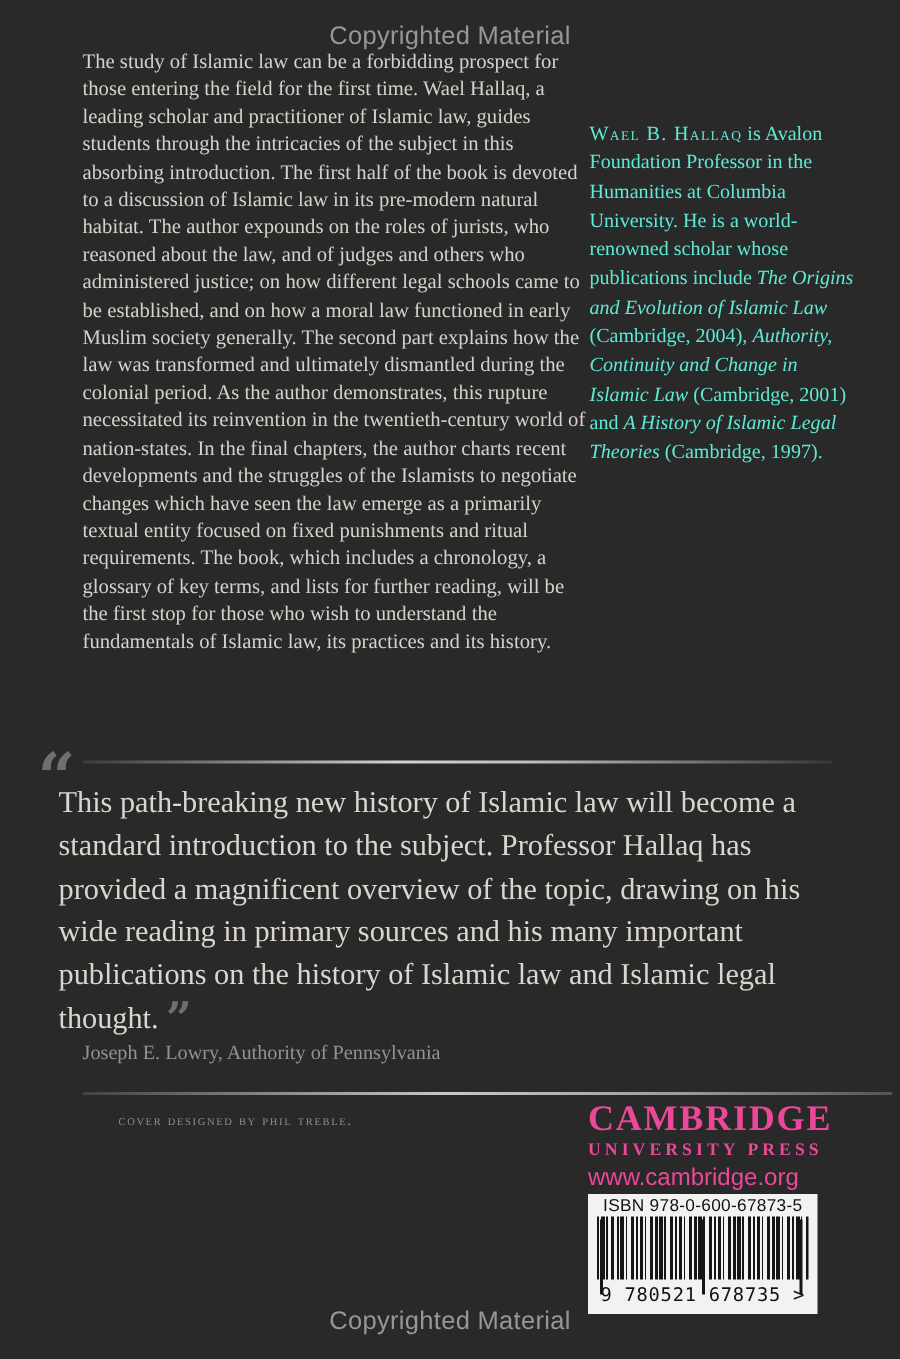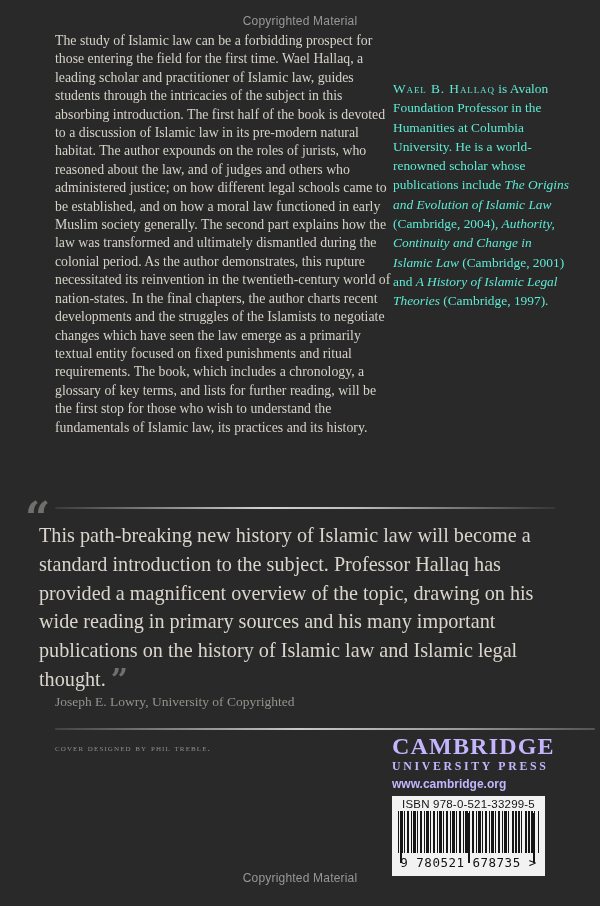--- a/index.html
+++ b/index.html
@@ -6,21 +6,21 @@
   .page {
     position:relative; width:600px; height:906px; overflow:hidden;
     background:#292929;
     font-family:"Liberation Serif", serif;
   }
   .abs { position:absolute; }
 
   .watermark {
     width:100%; text-align:center;
     font-family:"Liberation Sans", sans-serif;
-    font-size:12px; color:#979797; letter-spacing:0.2px;
+    font-size:17px; color:#979797; letter-spacing:0.2px;
   }
   .watermark.top { top:14px; }
   .watermark.bottom { top:871px; }
 
   .synopsis {
     left:55px; top:32px; width:336px;
     font-size:13.8px; line-height:18.4px;
     color:#d6d2c9; text-align:left;
   }
 
@@ -57,35 +57,35 @@
     color:#6f6f6d; font-weight:bold; font-size:30px;
     line-height:0; margin-left:5px; position:relative; top:4px;
   }
   .attribution {
     left:55px; top:694px;
     font-size:13.5px; color:#96928c;
   }
 
   .credit {
     font-variant:small-caps; letter-spacing:1.1px;
-    color:#8f8c86; font-size:10.2px; line-height:15.3px;
+    color:#8f8c86; font-size:10.2px; line-height:15.3px;margin-left:24px;
   }
   .credit.c1 { left:55px; top:740px; }
   .credit.c2 { left:55px; top:765px; width:332px; }
 
-  .publisher { left:392px; top:734px; color:#c4b5fd; }
+  .publisher { left:392px; top:734px; color:#ec4899; }
   .pub-name {
     font-size:24px; font-weight:bold; letter-spacing:1.2px; line-height:1;
   }
   .pub-sub {
     font-size:11.8px; font-weight:bold; letter-spacing:2.7px; margin-top:3px; line-height:1;font-family:Liberation Serif, serif;
   }
   .pub-web {
     font-family:"Liberation Sans", sans-serif;
-    font-size:12px; font-weight:bold; margin-top:5px; line-height:1;
+    font-size:16px; font-weight:normal; margin-top:5px; line-height:1;
   }
 
   .barcode-box {
     left:392px; top:796px; width:153px; height:80px;
     background:#f2f2f2; color:#121212;
   }
   .isbn {
     font-family:"Liberation Sans", sans-serif;
     font-size:11.5px; text-align:center; padding-top:2px; letter-spacing:0.2px;
     white-space:nowrap;
@@ -116,34 +116,34 @@
   <div class="abs synopsis">The study of Islamic law can be a forbidding prospect for those entering the field for the first time. Wael Hallaq, a leading scholar and practitioner of Islamic law, guides students through the intricacies of the subject in this absorbing introduction.  The first half of the book is devoted to a discussion of Islamic law in its pre-modern natural habitat. The author expounds on the roles of jurists, who reasoned about the law, and of judges and others who administered justice; on how different legal schools came to be established, and on how a moral law functioned in early Muslim society generally. The second part explains how the law was transformed and ultimately dismantled during the colonial period.  As the author demonstrates, this rupture necessitated its reinvention in the twentieth-century world of nation-states. In the final chapters, the author charts recent developments and the struggles of the Islamists to negotiate changes which have seen the law emerge as a primarily textual entity focused on fixed punishments and ritual requirements. The book, which includes a chronology, a glossary of key terms, and lists for further reading, will be the first stop for those who wish to understand the fundamentals of Islamic law, its practices and its history.</div>
 
   <div class="abs bio"><span class="name">Wael B. Hallaq</span><span> is Avalon Foundation Professor in the Humanities at Columbia University. He is a world-renowned scholar whose publications include </span><span class="italic">The Origins and Evolution of Islamic Law</span><span> (Cambridge, 2004), </span><span class="italic">Authority, Continuity and Change in Islamic Law</span><span> (Cambridge, 2001) and </span><span class="italic">A History of Islamic Legal Theories</span><span> (Cambridge, 1997).</span></div>
 
   <div class="abs divider d1"></div>
 
   <div class="abs openquote">“</div>
 
   <div class="abs review"><span>This path-breaking new history of Islamic law will become a standard introduction to the subject. Professor Hallaq has provided a magnificent overview of the topic, drawing on his wide reading in primary sources and his many important publications on the history of Islamic law and Islamic legal thought.</span><span class="closequote">”</span></div>
 
-  <div class="abs attribution">Joseph E. Lowry, University of Copyrighted</div>
+  <div class="abs attribution">Joseph E. Lowry, Authority of Pennsylvania</div>
 
   <div class="abs divider d2"></div>
 
   <div class="abs credit c1">cover designed by phil treble.</div>
 
   <div class="abs publisher">
     <div class="pub-name">CAMBRIDGE</div>
     <div class="pub-sub">UNIVERSITY PRESS</div>
     <div class="pub-web">www.cambridge.org</div>
   </div>
 
   <div class="abs barcode-box">
-    <div class="isbn">ISBN 978-0-521-33299-5</div>
+    <div class="isbn">ISBN 978-0-600-67873-5</div>
     <div class="bars"></div>
     <div class="guard g1"></div>
     <div class="guard g2"></div>
     <div class="guard g3"></div>
     <div class="digits">9 780521 678735 &gt;</div>
   </div>
 
   <div class="abs watermark bottom">Copyrighted Material</div>
 
 </div>

